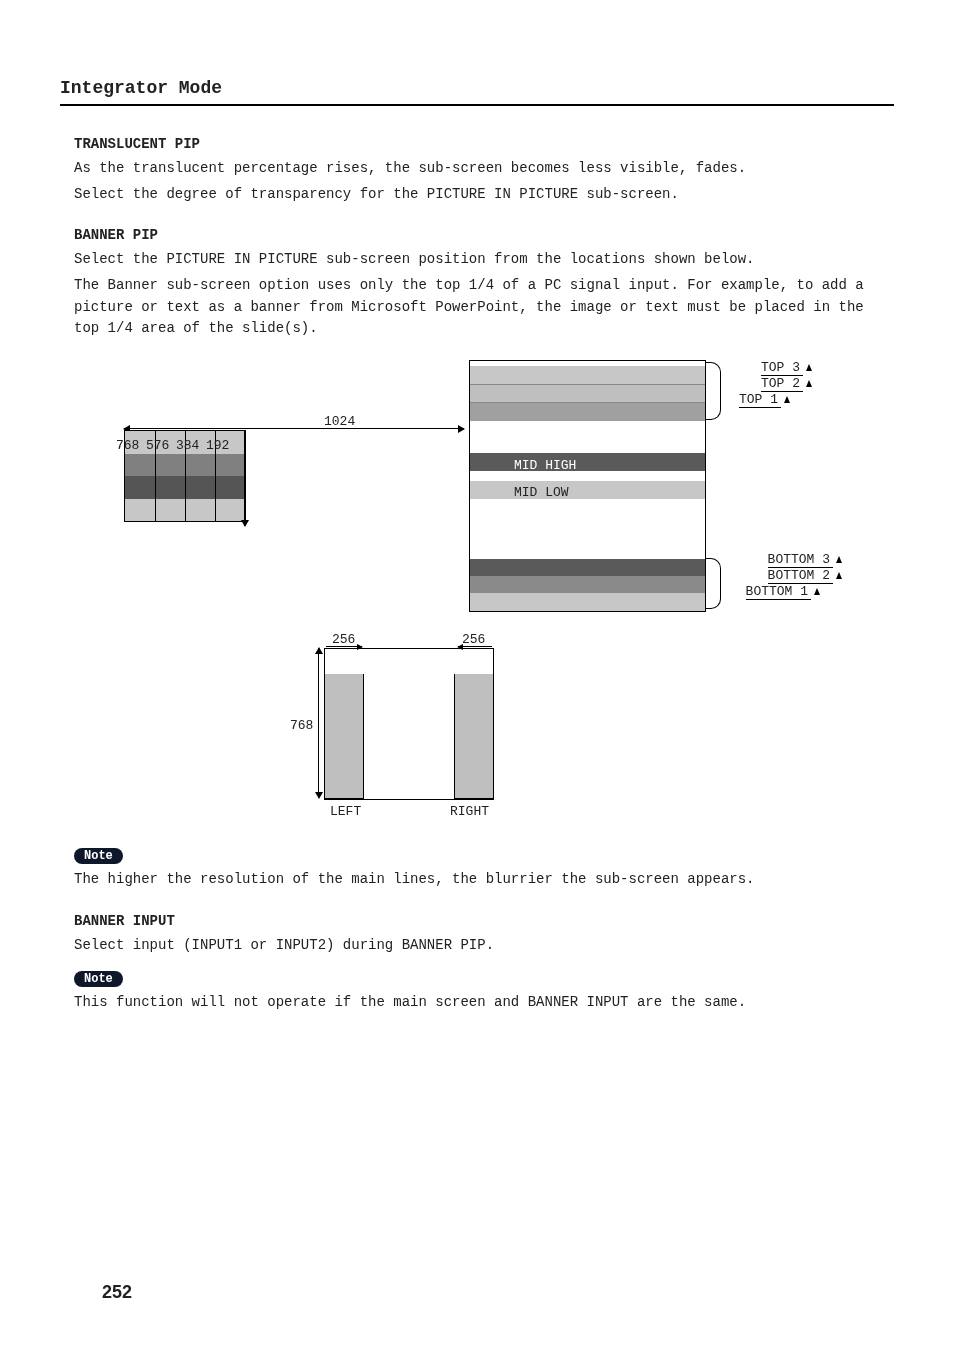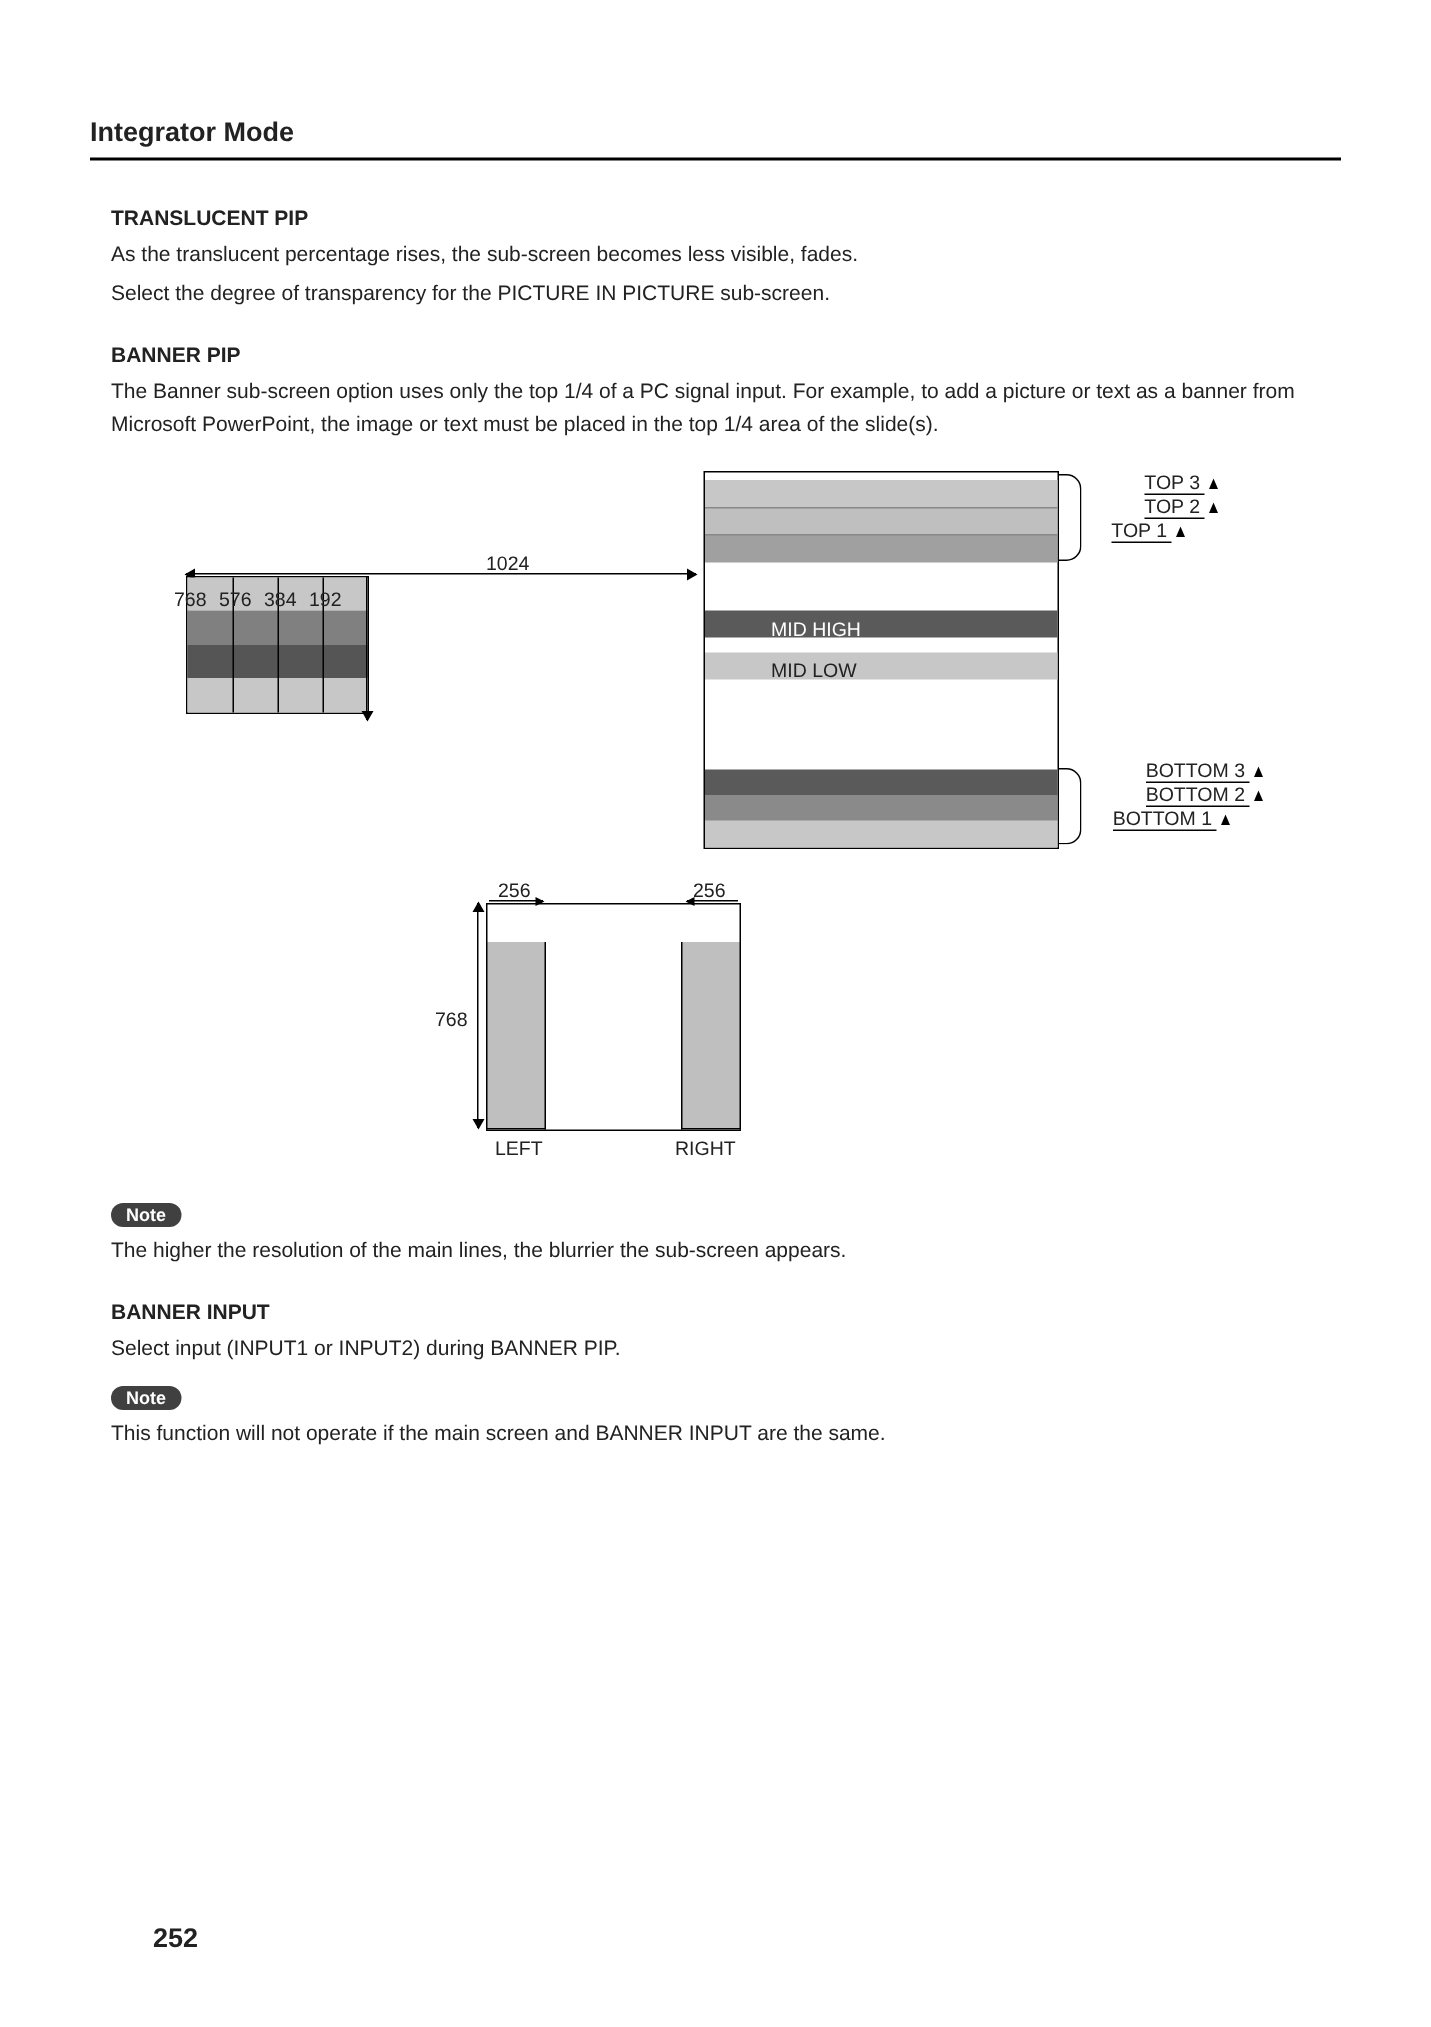--- a/index.html
+++ b/index.html
@@ -9,20 +9,21 @@
       background: #fff;
       width: 954px;
       height: 1351px;
       position: relative;
       font-size: 14px;
       color: #222;
     }
     .page {
       padding: 78px 60px 40px 60px;
       box-sizing: border-box;
+      font-family: Liberation Mono, monospace;
     }
     .page-title {
       font-size: 18px;
       font-weight: bold;
       padding-bottom: 6px;
       border-bottom: 2px solid #000;
       margin-bottom: 30px;
     }
     .section {
       margin-left: 14px;
@@ -32,21 +33,21 @@
       font-size: 14px;
       margin-top: 22px;
       margin-bottom: 6px;
     }
     .body-text {
       line-height: 1.55;
       margin: 0 0 4px 0;
     }
     .note-badge {
       display: inline-block;
-      background: #404040;
+      background: #0f172a;
       color: #fff;
       border-radius: 10px;
       padding: 1px 10px;
       font-size: 12px;
       font-weight: bold;
       margin-top: 10px;
       margin-bottom: 5px;
     }
     .page-number {
       position: absolute;
@@ -124,20 +125,21 @@
 
 <div class="page">
   <div class="page-title">Integrator Mode</div>
 
   <div class="section">
     <div class="sec-heading">TRANSLUCENT PIP</div>
     <p class="body-text">As the translucent percentage rises, the sub-screen becomes less visible, fades.</p>
     <p class="body-text">Select the degree of transparency for the PICTURE IN PICTURE sub-screen.</p>
 
     <div class="sec-heading">BANNER PIP</div>
+    <p class="body-text">Select the PICTURE IN PICTURE sub-screen position from the locations shown below.</p>
     <p class="body-text">The Banner sub-screen option uses only the top 1/4 of a PC signal input. For example, to add a picture or text as a banner from Microsoft PowerPoint, the image or text must be placed in the top 1/4 area of the slide(s).</p>
 
     <div class="diagram1">
       <div class="d1-leftarrow-h"></div>
       <div class="d1-labtop d1-lab1024">1024</div>
 
       <div class="d1-left-box">
         <div class="row r1"></div>
           <div class="row r2"></div>
           <div class="row r3"></div>

